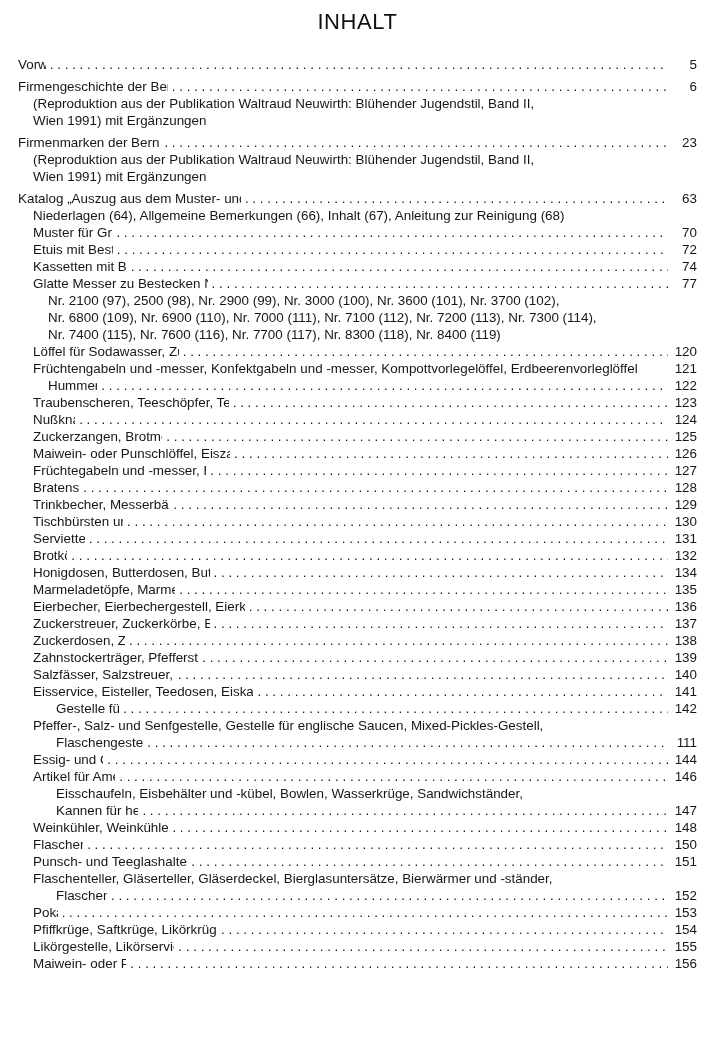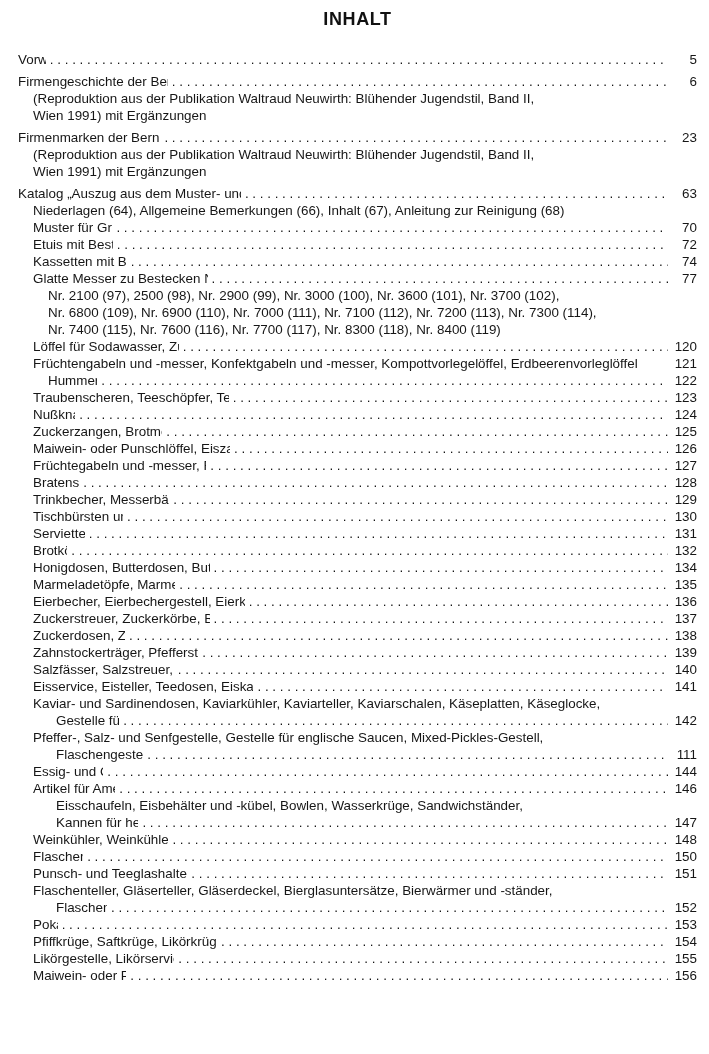--- a/index.html
+++ b/index.html
@@ -17,22 +17,22 @@
     -webkit-font-smoothing: antialiased;
   }
   .sheet {
     box-sizing: border-box;
     width: 709px;
     height: 1054px;
     padding: 9px 12px 0 18px;
     background: #ffffff;
   }
   .title {
-    font-size: 18px;
-    font-weight: 700;
+    font-size: 22px;
+    font-weight: 400;
     letter-spacing: 0.6px;
     text-align: center;
     margin: 0 0 21px 0;
     color: #111111;
   }
   .toc {
     width: 100%;
   }
   .entry {
     display: flex;
@@ -238,23 +238,20 @@
       <div class="entry i1">
         <span class="etext">Salzfässer, Salzstreuer, Pfeffer- und Salzgestelle</span>
         <span class="leader"></span>
         <span class="pagenum">140</span>
       </div>
       <div class="entry i1">
         <span class="etext">Eisservice, Eisteller, Teedosen, Eiskaffeeschalenm, Beilagschalen, Punsch-romaine-Schale</span>
         <span class="leader"></span>
         <span class="pagenum">141</span>
       </div>
-      <div class="entry i1">
-        <span class="etext">Kaviar- und Sardinendosen, Kaviarkühler, Kaviarteller, Kaviarschalen, Käseplatten, Käseglocke,</span>
-      </div>
       <div class="entry i3">
         <span class="etext">Gestelle für Sellerie</span>
         <span class="leader"></span>
         <span class="pagenum">142</span>
       </div>
       <div class="entry i1">
         <span class="etext">Pfeffer-, Salz- und Senfgestelle, Gestelle für englische Saucen, Mixed-Pickles-Gestell,</span>
       </div>
       <div class="entry i3">
         <span class="etext">Flaschengestelle für „Maggi“</span>

